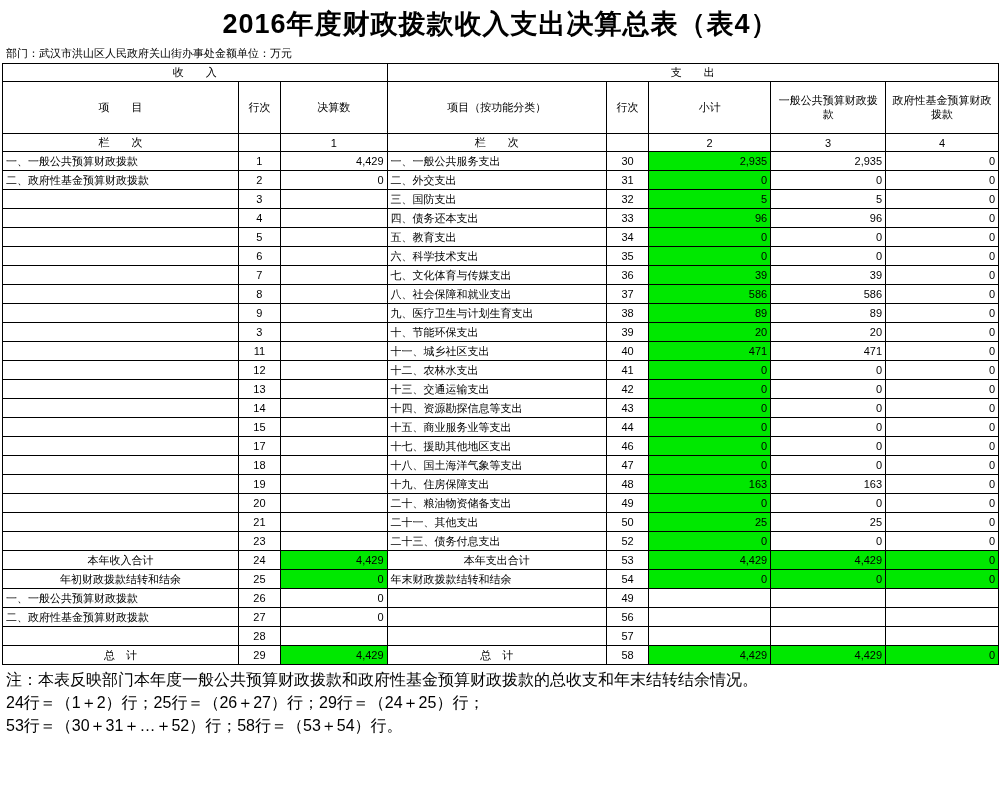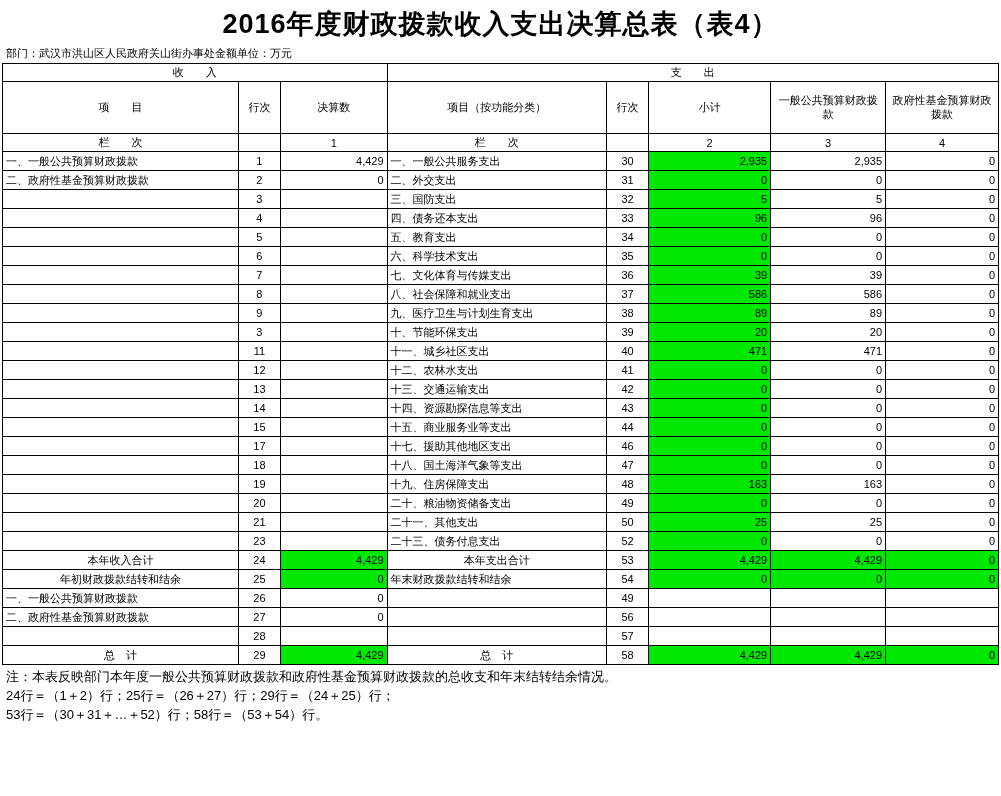--- a/index.html
+++ b/index.html
@@ -44,21 +44,21 @@
   .ctr{text-align:center;}
   .rgt{text-align:right;}
   .lft{text-align:left;}
   .bold{font-weight:bold;}
   .grn{background:#00e800;}
   .hdr{text-align:center;vertical-align:middle;font-weight:normal;margin-top:8px;}
   .rowh{height:19px;margin-top:37px;}
   .colrow td{height:17px;}
   .notes{
     margin:3px 2px 16px 4px;
-    font-size:13px;
+    font-size:16px;
     line-height:1.45;
   }
   .notes div{white-space:nowrap;}
   
   col.c1{width:230px;}
   col.c2{width:41px;}
   col.c3{width:104px;}
   col.c4{width:214px;}
   col.c5{width:41px;}
   col.c6{width:119px;}

